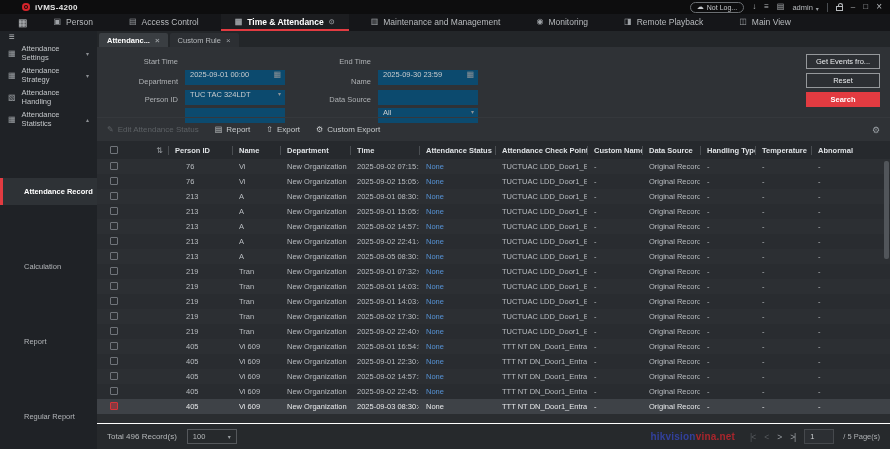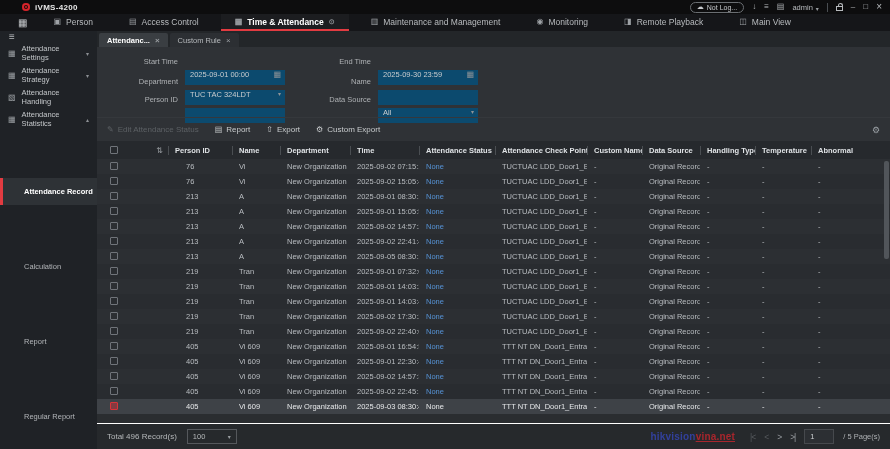--- a/index.html
+++ b/index.html
@@ -114,21 +114,21 @@
   .table-spacer{flex:1;background:#2a2d30;}
 
   
   .footer{height:26px;background:#26292c;border-top:1px solid #ffffff;display:flex;
           align-items:center;padding:0 10px;font-size:8px;color:#b5b8ba;}
   .psize{margin-left:10px;width:50px;height:15px;border:1px solid #55585c;display:flex;
          align-items:center;justify-content:space-between;padding:0 5px;font-size:7.5px;cursor:pointer;}
   .foot-right{margin-left:auto;display:flex;align-items:center;gap:9px;}
   .wm{font-size:10px;font-weight:bold;letter-spacing:.2px;margin-right:6px;}
   .wm .wm-b{color:#32409c;}
-  .wm .wm-r{color:#a8262d;text-decoration:underline;}
+  .wm .wm-r{color:#a8262d;}
   .pg{font-size:8.5px;color:#989ca0;cursor:pointer;letter-spacing:-1px;}
   .pg.dim{color:#55585c;}
   .pgin{width:30px;height:15px;background:#2c2f33;border:1px solid #46494d;color:#cdd0d2;
         font-size:7.5px;display:flex;align-items:center;padding-left:5px;cursor:text;}
   .pgtot{font-size:7.5px;color:#aeb1b4;}
 </style>
 </head>
 <body>
 
 <div class="app">
@@ -274,20 +274,25 @@
           <span class="flabel l1">Person ID</span>
           <div class="ffield">
             <span class="fval"></span>
           </div>
           <span class="flabel l2">Data Source</span>
           <div class="ffield">
             <span class="fval">All</span>
             <span class="ficon" style="font-size:6px;">▾</span>
           </div>
         </div>
+        <div class="fbuttons">
+          <button class="btn">Get Events fro...</button>
+          <button class="btn">Reset</button>
+          <button class="btn primary">Search</button>
+        </div>
       </div>
 
       <div class="toolbar" id="toolbar">
         <div class="tool disabled">
             <span class="t-ico">✎</span>
             <span>Edit Attendance Status</span>
           </div>
           <div class="tool">
             <span class="t-ico">▤</span>
             <span>Report</span>

